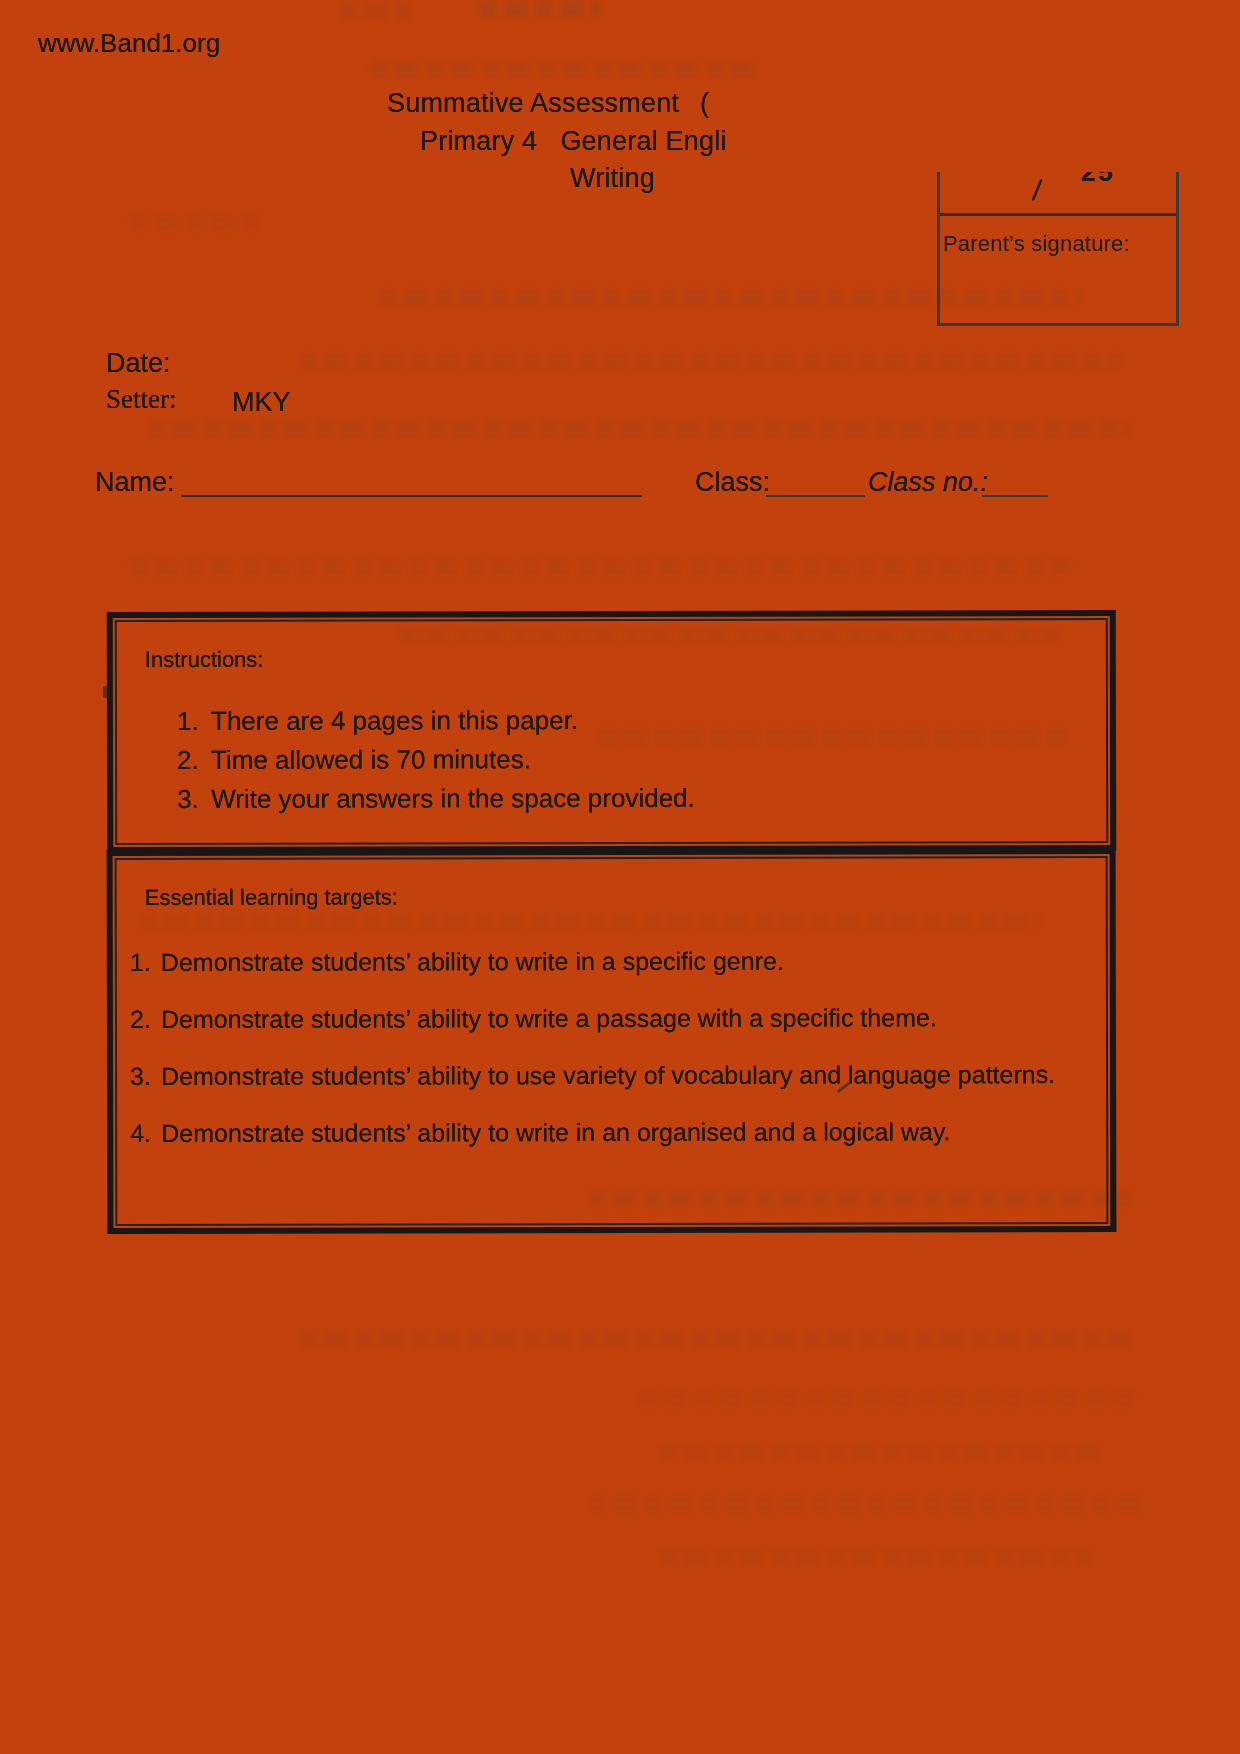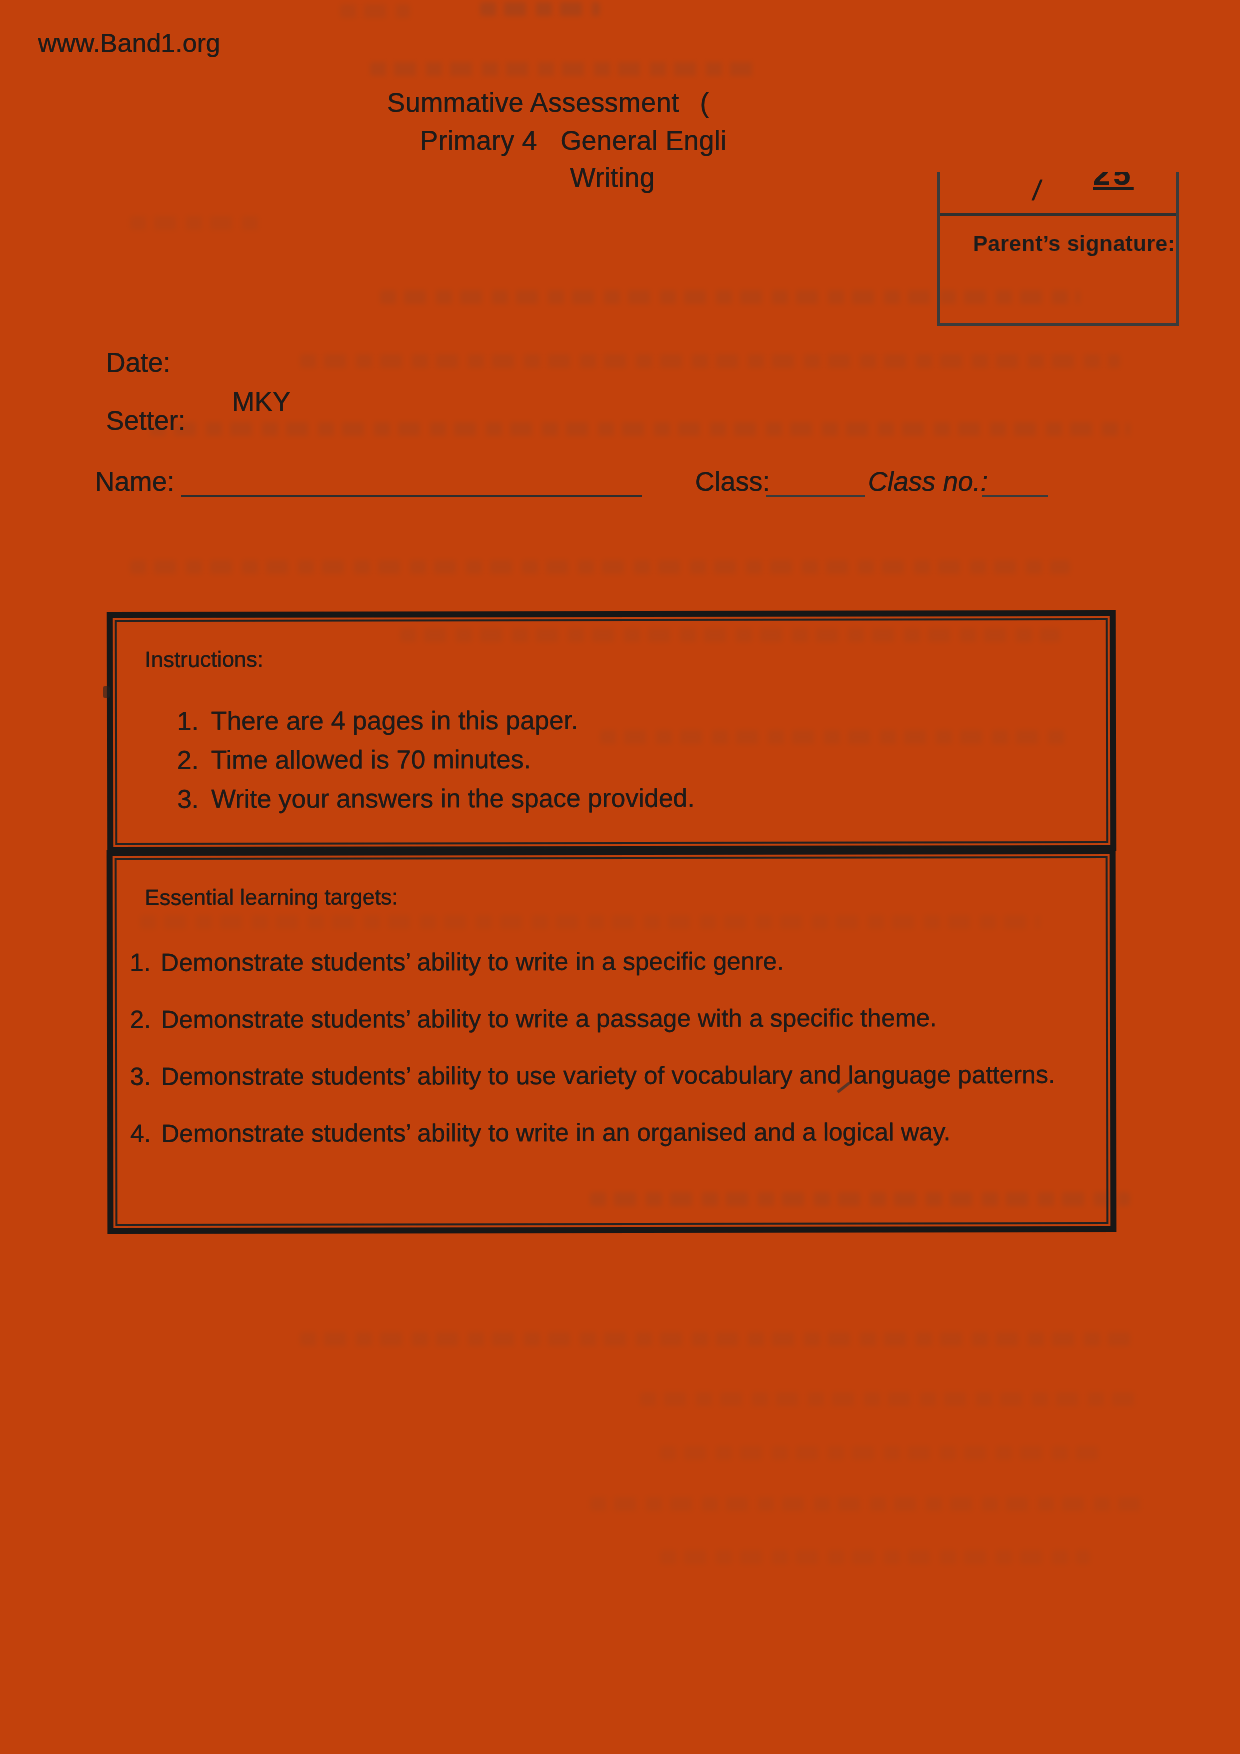--- a/index.html
+++ b/index.html
@@ -31,22 +31,22 @@
   .t3 { left:570px; top:163px; }
 
   
   .scorebox {
     position:absolute; left:937px; top:172px; width:242px; height:154px;
     border-left:3px solid #3b3b3b; border-right:3px solid #3b3b3b; border-bottom:3px solid #3b3b3b;
     box-sizing:border-box; background:transparent;
   }
   .score-cell { position:relative; height:41px; border-bottom:3px solid #303030; overflow:hidden; }
   .score-slash { position:absolute; left:93px; top:3px; font-size:28px; transform:skewX(-8deg); }
-  .score-total { position:absolute; left:153px; top:-15px; font-size:31px; letter-spacing:3px; font-weight:bold;text-decoration:underline; }
-  .sig-cell { padding:15px 0 0 33px; font-weight:bold; font-size:22px; letter-spacing:.2px; }
+  .score-total { position:absolute; left:141px; top:-15px; font-size:26px; letter-spacing:3px; font-weight:bold; }
+  .sig-cell { padding:15px 0 0 3px; font-weight:normal; font-size:22px; letter-spacing:.2px; }
 
   .lbl { position:absolute; font-size:27px; }
   .blank { position:absolute; height:28px; border-bottom:2.6px solid #2e2e2e; }
   .blank2 { position:absolute; height:28px; border-bottom:2.2px solid #3a3a3a; }
 
   
   .dbox {
     position:absolute; left:107px; width:1009px;
     border:6px solid #171717; box-sizing:border-box;
   }
@@ -108,21 +108,21 @@
     <div class="score-cell">
       <span class="score-slash ink">/</span>
       <span class="score-total ink">25</span>
     </div>
     <div class="sig-cell">
       <span>Parent’s signature:</span>
     </div>
   </div>
 
   <div class="lbl ink" style="left:106px; top:348px;">Date:</div>
-  <div class="lbl ink" style="left:106px; top:406px;">Setter:</div>
+  <div class="lbl ink" style="left:106px; top:384px;font-family:Liberation Serif, serif;">Setter:</div>
   <div class="lbl ink" style="left:232px; top:387px;">MKY</div>
 
   <div>
     <div class="lbl ink" style="left:95px;  top:467px;">Name:</div>
     <div class="blank" style="left:181px; top:467px; width:461px;"></div>
     <div class="lbl ink" style="left:695px; top:467px;">Class:</div>
     <div class="blank2" style="left:766px; top:467px; width:99px;"></div>
     <div class="lbl ink" style="left:868px; top:467px;font-style:italic;">Class no.:</div>
     <div class="blank2" style="left:982px; top:467px; width:66px;"></div>
   </div>

